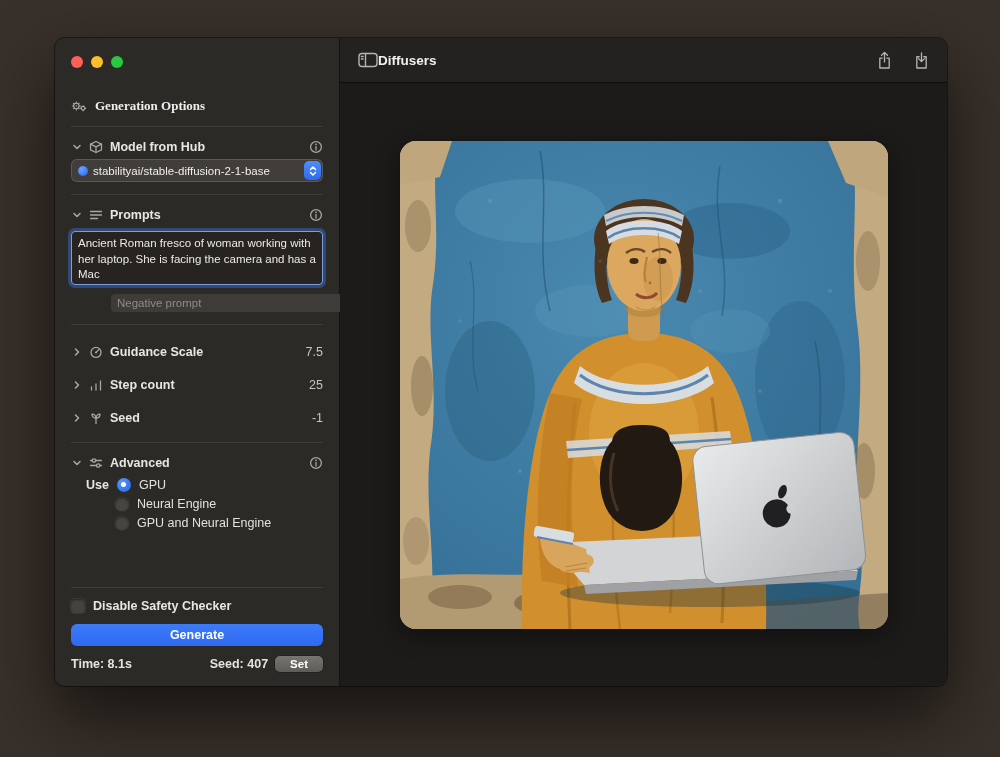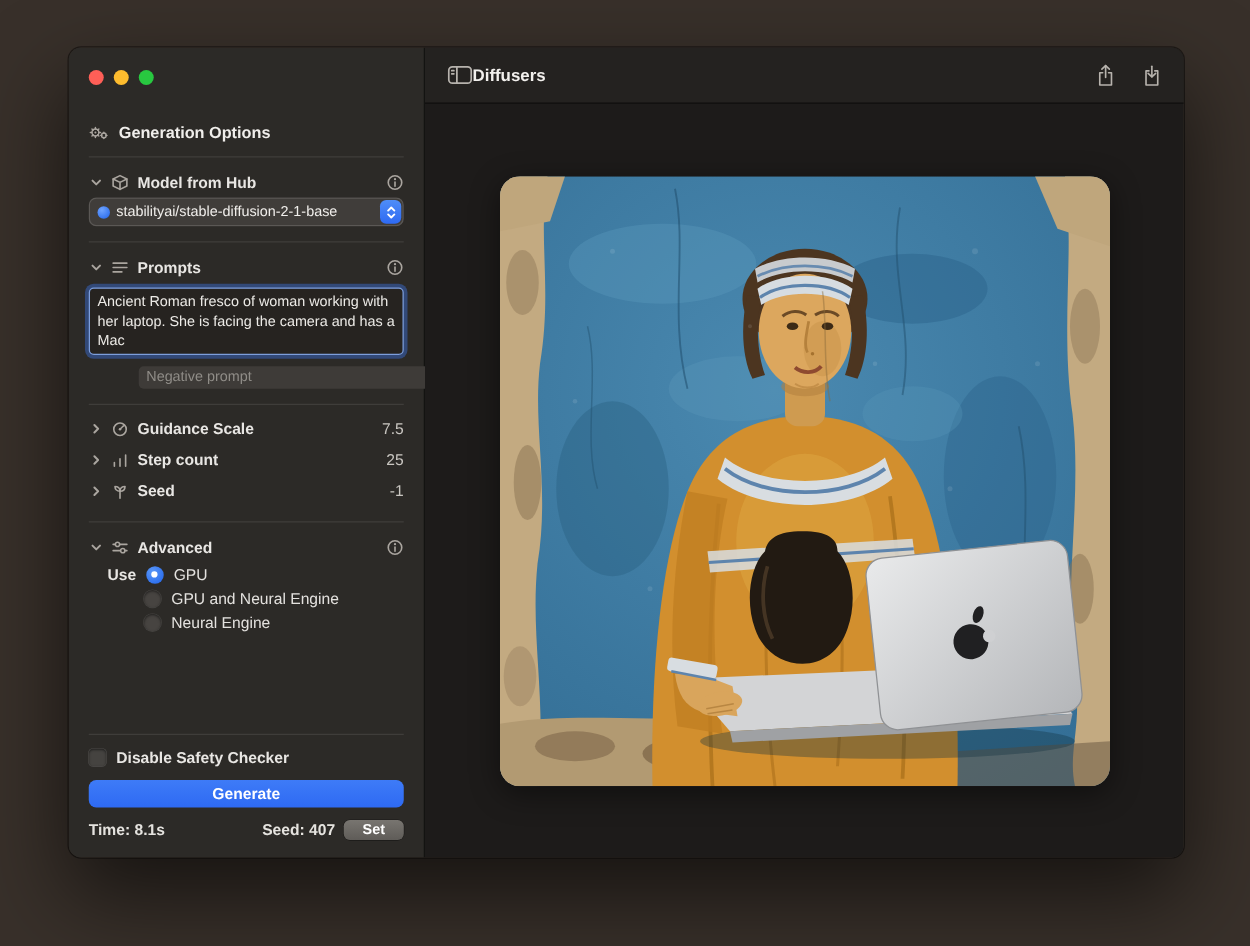--- a/index.html
+++ b/index.html
@@ -9,21 +9,21 @@
     overflow:hidden;display:flex;box-shadow:0 30px 70px rgba(0,0,0,.6),0 0 0 1px rgba(0,0,0,.45);}
   
   .sidebar{width:285px;box-sizing:border-box;background:var(--sidebar-bg,#2c2a27);
     border-right:1px solid rgba(0,0,0,.55);display:flex;flex-direction:column;
     padding:16px 16px 14px 16px;color:#e8e6e3;}
   .traffic{display:flex;gap:8px;margin-top:2px;}
   .tl{width:12px;height:12px;border-radius:50%;display:inline-block;}
   .tl.red{background:var(--traffic-red,#ff5f57);}
   .tl.yellow{background:var(--traffic-yellow,#febc2e);}
   .tl.green{background:var(--traffic-green,#28c840);}
-  .sb-header{margin-top:30px;display:flex;align-items:center;gap:8px;font-size:13px;font-weight:700;color:#f0eeeb;}
+  .sb-header{margin-top:30px;display:flex;align-items:center;gap:8px;font-size:13px;font-weight:700;color:#f0eeeb;font-family:Liberation Serif, serif;}
   .divider{height:1px;background:rgba(255,255,255,.09);margin-top:12px;flex:none;}
   .row{display:flex;align-items:center;gap:6px;height:24px;margin-top:8px;font-size:12.5px;}
   .row .label{font-weight:600;color:#e8e6e3;}
   .row .value{margin-left:auto;color:#c9c6c1;font-size:12.5px;}
   .row .info{margin-left:auto;display:flex;align-items:center;}
   .chev,.icn{display:flex;align-items:center;justify-content:center;flex:none;}
   .chev{width:11px;}
   .icn{width:16px;}
   .select{margin-top:0;height:21px;background:#403d3a;border:1px solid rgba(255,255,255,.14);
     border-radius:6px;display:flex;align-items:center;gap:5px;padding-left:6px;position:relative;
@@ -34,21 +34,21 @@
   .stepper{position:absolute;right:1px;top:1px;bottom:1px;width:17px;border-radius:5px;
     background:linear-gradient(#4f8df7,var(--accent-blue,#2e6af3));display:flex;align-items:center;justify-content:center;}
   .prompt{margin-top:4px;width:100%;box-sizing:border-box;height:54px;resize:none;overflow:hidden;
     background:#262320;color:#eceae6;font-family:"Liberation Sans","DejaVu Sans",sans-serif;
     font-size:11.5px;line-height:1.35;border:1px solid #7d9edc;border-radius:4px;outline:none;
     box-shadow:0 0 0 3px rgba(58,110,220,.45);padding:4px 6px;}
   .neg{margin-top:9px;width:100%;box-sizing:border-box;height:18px;background:#3e3b38;border:none;
     border-radius:4px;color:#e5e3df;font-size:11.5px;padding:4px 6px;outline:none;
     font-family:"Liberation Sans","DejaVu Sans",sans-serif;margin-left:40px;}
   .neg::placeholder{color:#8f8c87;}
-  .param{height:25px;margin-top:0;}
+  .param{height:25px;margin-top:8px;}
   .params{margin-top:6px;}
   .use-block{margin-left:15px;margin-top:0;text-align:center;}
   .use-line{display:flex;align-items:center;gap:8px;height:19px;font-size:12.5px;}
   .use-label{font-weight:600;}
   .radio-row{display:flex;align-items:center;gap:8px;height:19px;font-size:12.5px;color:#e3e1de;cursor:default;}
   .radio-row.indent{margin-left:29px;}
   .radio{width:14px;height:14px;border-radius:50%;background:#474441;box-shadow:inset 0 1px 2px rgba(0,0,0,.5),0 0 0 .5px rgba(255,255,255,.12);
     display:flex;align-items:center;justify-content:center;flex:none;}
   .radio.checked{background:radial-gradient(circle at 35% 30%,#5a97f8,#1f63ea);box-shadow:none;}
   .radio.checked::after{content:"";width:5px;height:5px;border-radius:50%;background:#fff;}
@@ -242,25 +242,25 @@
       <div class="use-block">
         <div class="use-line">
           <span class="use-label">Use</span>
           <div class="radio-row">
             <span class="radio checked"></span>
             <span>GPU</span>
           </div>
         </div>
         <div class="radio-row indent">
           <span class="radio"></span>
-          <span>GPU and Neural Engine</span>
+          <span>Neural Engine</span>
         </div>
         <div class="radio-row indent">
           <span class="radio"></span>
-          <span>Neural Engine</span>
+          <span>GPU and Neural Engine</span>
         </div>
       </div>
 
       <div class="spacer"></div>
 
       <div class="divider"></div>
 
       <label class="safety">
         <span class="checkbox"></span>
         <span>Disable Safety Checker</span>

